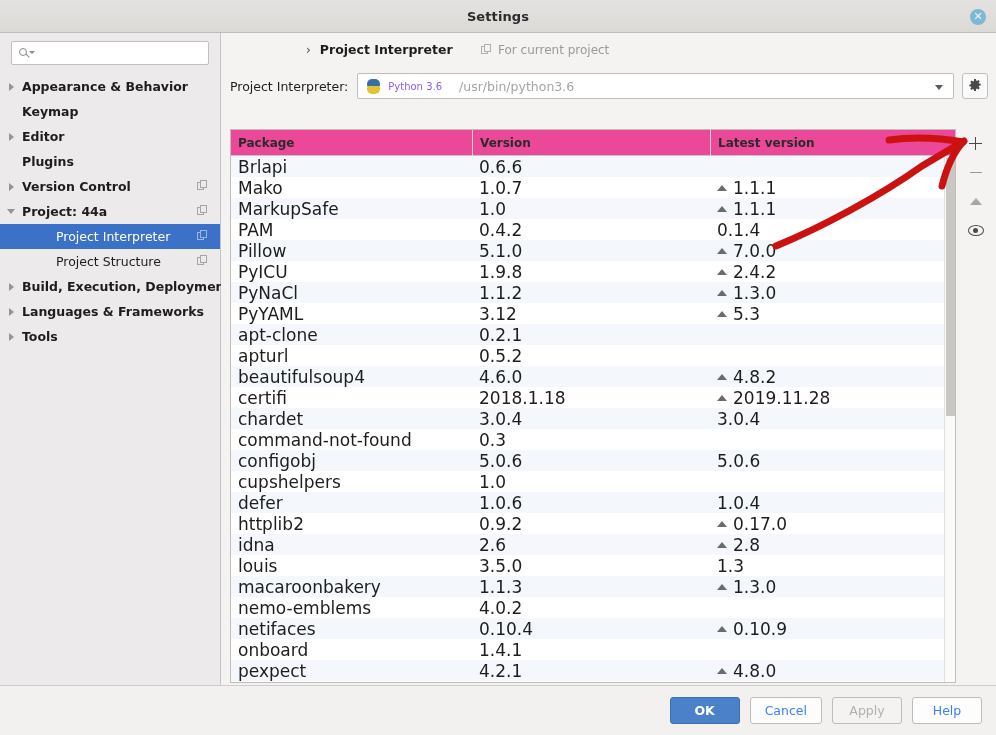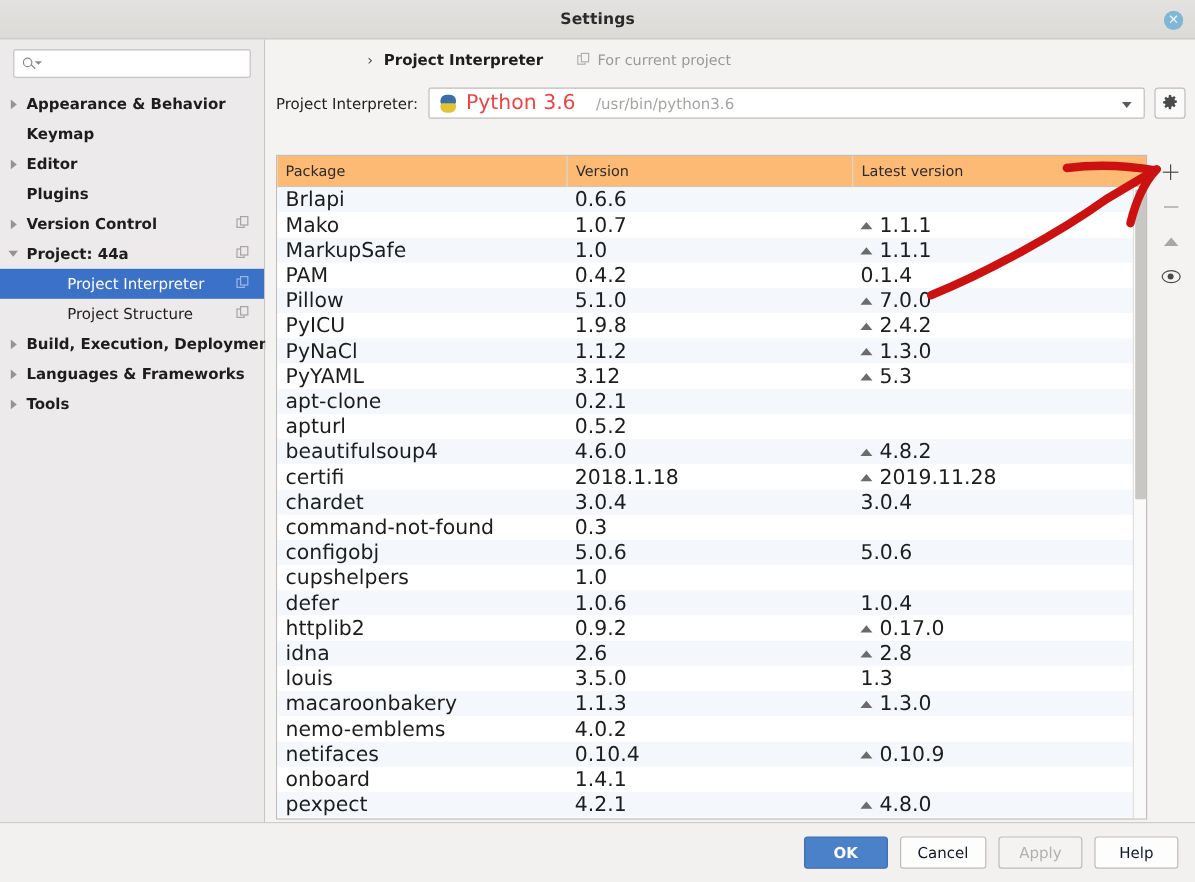--- a/index.html
+++ b/index.html
@@ -125,41 +125,42 @@
   .combo {
     flex: 1; height: 26px; background: #ffffff;
     border: 1px solid #c0bdba; border-radius: 2px;
     display: flex; align-items: center; padding: 0 8px;
     position: relative; cursor: pointer;
   }
   .py-ico { width: 15px; height: 15px; position: relative; margin-right: 7px; }
   .py-ico .t, .py-ico .bm { position: absolute; width: 13px; height: 8px; }
   .py-ico .t { left: 1px; top: 0; background: #3a6fa5; border-radius: 5px 5px 2px 2px; }
   .py-ico .bm { left: 1px; top: 7px; background: #e3c235; border-radius: 2px 2px 5px 5px; }
-  .combo-main { font-size: 17px; color: #ef4444; }
+  .combo-main { font-size: 10px; color: #8b5cf6; }
   .combo-path { font-size: 12.5px; color: #a5a4a1; margin-left: 17px; }
   .combo-arrow {
     position: absolute; right: 10px; top: 11px;
     border-left: 4.5px solid transparent; border-right: 4.5px solid transparent;
     border-top: 5px solid #5c5a57;
   }
   .gear-btn {
     width: 26px; height: 26px; margin-left: 8px;
     background: #fbfafa; border: 1px solid #c0bdba; border-radius: 3px;
     display: flex; align-items: center; justify-content: center; cursor: pointer;
   }
 
   
   .table-wrap {
     position: absolute; left: 9px; top: 96px; width: 726px; height: 554px;
     background: #ffffff; border: 1px solid #c0bdba; overflow: hidden;
   }
   .thead {
-    height: 26px; background: #fdba74; border-bottom: 1px solid #c8c6c4;
+    height: 26px; background: #ec4899; border-bottom: 1px solid #c8c6c4;
     position: relative;
+    font-weight: bold;
   }
   .th {
     position: absolute; top: 0; height: 26px; line-height: 26px;
     font-size: 12px; color: #2b2b2b; padding-left: 7px;
   }
   .th.c0 { left: 0; width: 241px; }
   .th.c1 { left: 241px; width: 238px; border-left: 1px solid #d8d6d4; }
   .th.c2 { left: 479px; right: 0; border-left: 1px solid #d8d6d4; }
   .tbody { position: relative; }
   .row { height: 21px; display: flex; align-items: center; font-size: 17px; color: #1d1d1d; }
@@ -216,21 +217,21 @@
   .footer {
     position: absolute; left: 0; top: 685px; width: 996px; height: 50px;
     background: #f2f1f0; border-top: 1px solid #cfcdca;
     display: flex; align-items: center; justify-content: flex-end;
     padding-right: 14px; gap: 10px;
   }
   .btn {
     min-width: 70px; height: 27px; padding: 0 14px;
     font-family: inherit; font-size: 12.5px;
     border: 1px solid #bfbcb8; border-radius: 3px;
-    background: #fdfdfd; color: #0f172a; cursor: pointer;
+    background: #fdfdfd; color: #3b82f6; cursor: pointer;
   }
   .btn.primary {
     background: #4a81c8; border-color: #3e6fb0; color: #ffffff; font-weight: bold;
   }
   .btn.disabled { color: #b2b0ad; background: #f4f3f2; cursor: default; }
 
   
   .annot {
     position: absolute; left: 0; top: 0; width: 996px; height: 735px;
     pointer-events: none;

